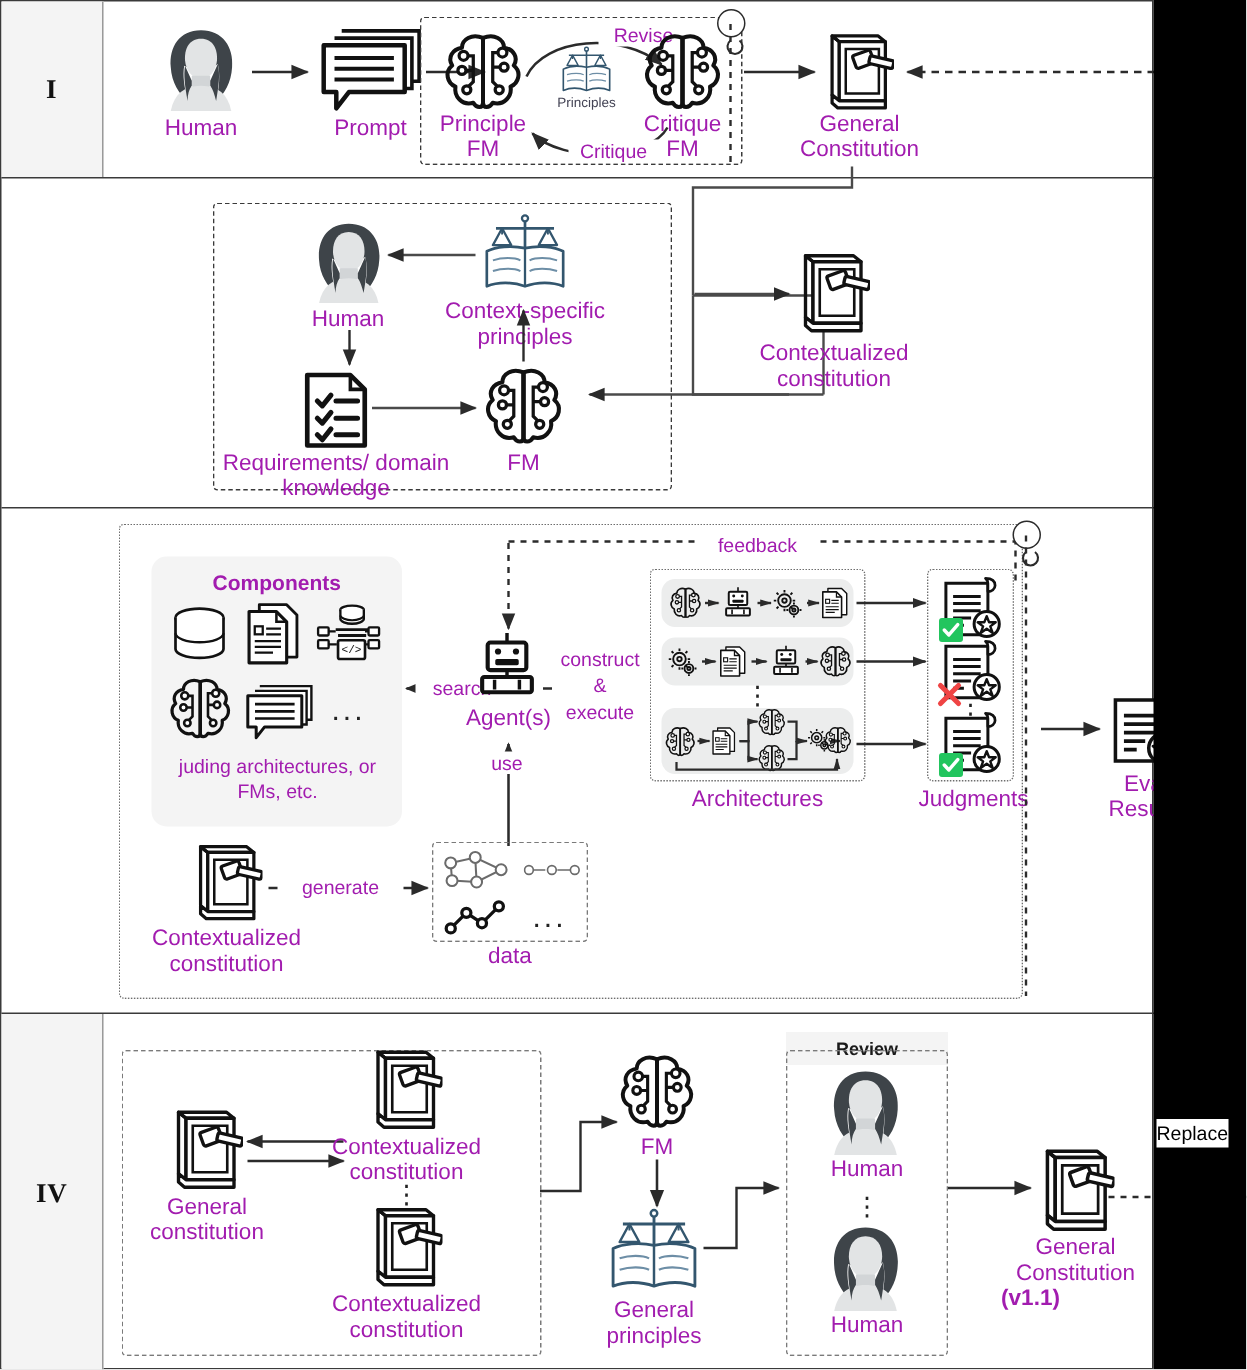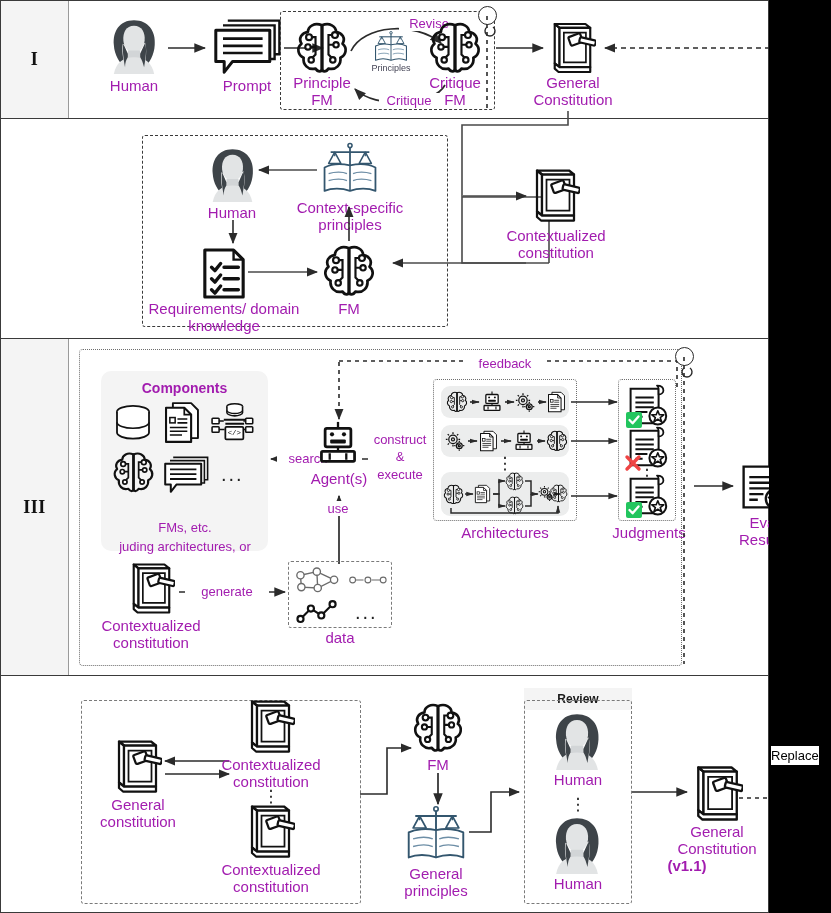--- a/index.html
+++ b/index.html
@@ -418,21 +418,20 @@
 
         <svg class="ico" style="left:461px; top:48px;" width="50" height="56">
             <use href="#ic-book-gavel" x="0" y="0" width="50" height="56"></use>
           </svg>
         <div class="lbl" style="left:413px; top:108px; width:148px;">Contextualized</div>
         <div class="lbl" style="left:413px; top:125px; width:148px;">constitution</div>
       </div>
     </div>
 
     <div class="row" style="top:338px; height:337px;">
-      <div class="row-label">III</div>
       <div class="row-body">
 
         <div class="dotbox" style="left:10px; top:10px; width:603px; height:317px;"></div>
 
         <div class="graybox" style="left:32px; top:32px; width:167px; height:180px;"></div>
         <div class="lbl bold" style="left:32px; top:41px; width:167px; font-size:14px;">Components</div>
 
         <svg class="ico" style="left:44px; top:64px;" width="40" height="40">
             <use href="#ic-db" x="0" y="0" width="40" height="40"></use>
           </svg>
@@ -444,21 +443,21 @@
           </svg>
 
         <svg class="ico" style="left:43px; top:112px;" width="43" height="43">
             <use href="#ic-brain" x="0" y="0" width="43" height="43"></use>
           </svg>
         <svg class="ico" style="left:93px; top:116px;" width="48" height="40">
             <use href="#ic-prompt" x="0" y="0" width="48" height="40"></use>
           </svg>
         <div class="ellipsis-h" style="left:152px; top:124px;">...</div>
 
-        <div class="lbl" style="left:30px; top:163px; width:172px; font-size:13px;margin-top:36px;">juding architectures, or</div>
+        <div class="lbl" style="left:30px; top:163px; width:172px; font-size:13px;">juding architectures, or</div>
         <div class="lbl" style="left:30px; top:180px; width:172px; font-size:13px;">FMs, etc.</div>
 
         <svg class="abs" style="left:200px; top:113px;" width="76" height="14">
           <line x1="70" y1="7" x2="2" y2="7" stroke="#2b2b2b" stroke-width="1.7" marker-end="url(#arr)"></line>
         </svg>
         <div class="lbl sm" style="left:208px; top:112px; width:62px; background:#fff;">search</div>
 
         <svg class="ico" style="left:246px; top:82px;" width="46" height="46">
             <use href="#ic-robot" x="0" y="0" width="46" height="46"></use>
           </svg>
@@ -600,20 +599,21 @@
           </svg>
         <svg class="ico" style="left:226px; top:260px;" width="50" height="26">
             <use href="#ic-series" x="0" y="0" width="50" height="26"></use>
           </svg>
         <div class="ellipsis-h" style="left:286px; top:262px;">...</div>
         <div class="lbl" style="left:221px; top:290px; width:100px;">data</div>
       </div>
     </div>
 
     <div class="row" style="top:675px; height:238px; border-bottom:none;">
+      <div class="row-label">IV</div>
       <div class="row-body">
 
         <div class="dashbox gray" style="left:12px; top:24px; width:280px; height:204px;"></div>
 
         <svg class="ico" style="left:43px; top:62px;" width="50" height="56">
             <use href="#ic-book-gavel" x="0" y="0" width="50" height="56"></use>
           </svg>
         <div class="lbl" style="left:1px; top:120px; width:136px;">General</div>
         <div class="lbl" style="left:1px; top:137px; width:136px;">constitution</div>
 

